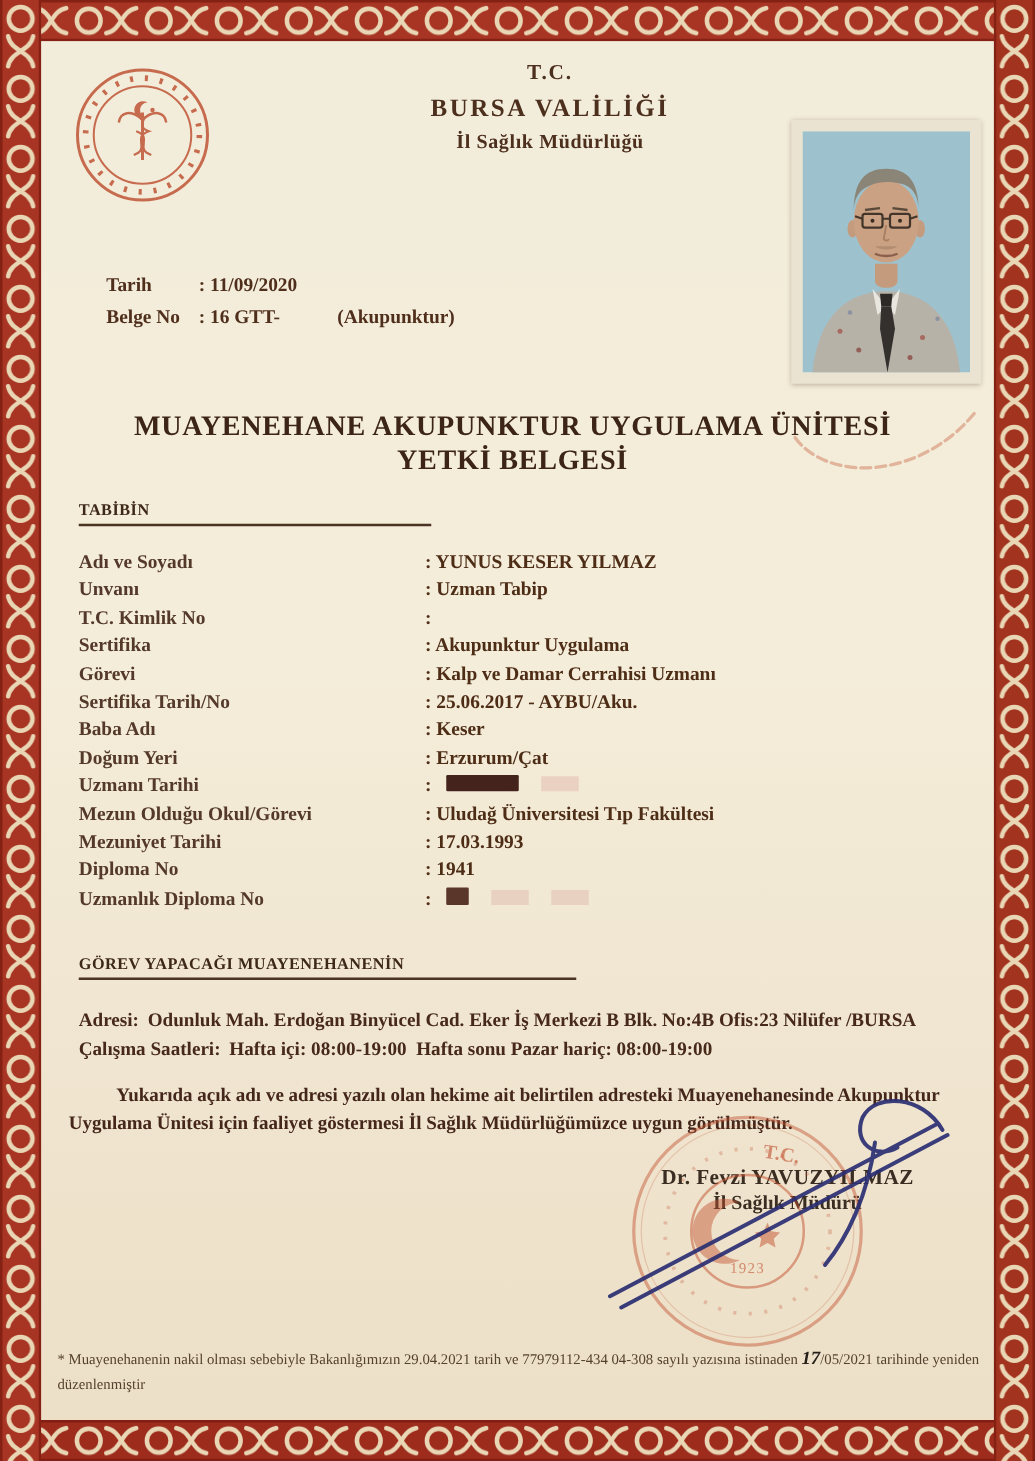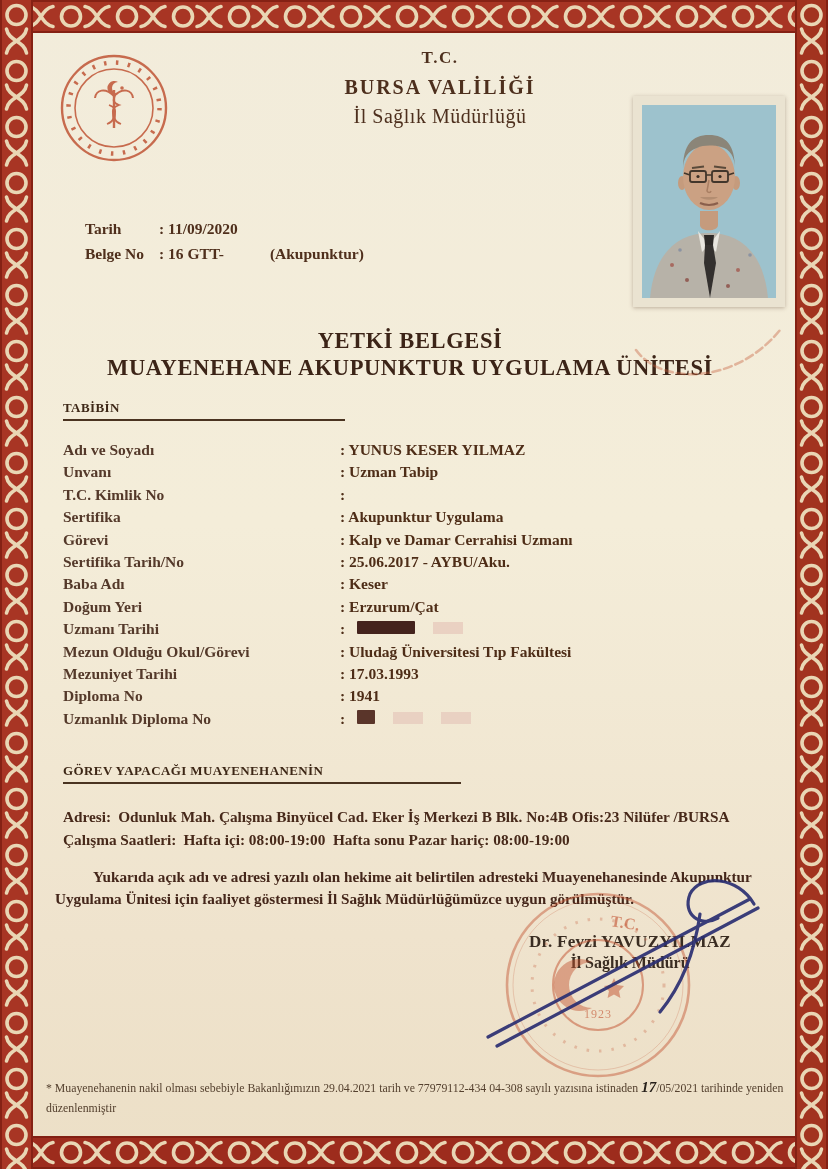--- a/index.html
+++ b/index.html
@@ -3,21 +3,21 @@
 <meta charset="utf-8">
 <style>
   html,body{margin:0;padding:0;background:#d8cdb6;}
   .page{position:relative;width:828px;height:1169px;overflow:hidden;
         font-family:"Liberation Serif","DejaVu Serif",serif;color:#43291c;
         background:linear-gradient(180deg,#f2ecdb 0%,#f4edd9 45%,#efe3cd 80%,#ecdfc6 100%);}
   .strip{position:absolute;display:block;}
   .hdr{position:absolute;left:150px;top:48px;width:580px;text-align:center;color:#4d2f1d;}
   .hdr .tc{font-size:17px;font-weight:bold;letter-spacing:1.5px;}
   .hdr .l2{font-size:20px;font-weight:bold;letter-spacing:2px;margin-top:8px;}
-  .hdr .l3{font-size:20px;font-weight:normal;letter-spacing:.5px;margin-top:6px;}
+  .hdr .l3{font-size:16px;font-weight:bold;letter-spacing:.5px;margin-top:6px;}
   .emblem{position:absolute;left:58px;top:52px;}
   .photo{position:absolute;left:633px;top:96px;width:152px;height:211px;background:#eae3d1;
          box-shadow:0 1px 4px rgba(90,60,40,.35);}
   .photo svg{position:absolute;left:9px;top:9px;}
   .meta{position:absolute;left:85px;top:216px;font-size:15.5px;font-weight:bold;color:#4f2f1c;line-height:25px;}
   .meta .lab{display:inline-block;width:74px;}
   .meta .note{display:inline-block;margin-left:46px;}
   .title{position:absolute;left:60px;width:700px;top:327px;text-align:center;font-weight:bold;
          font-size:22.5px;letter-spacing:.6px;color:#3c2417;line-height:27px;}
   .ghost-arc{position:absolute;left:628px;top:320px;}
@@ -162,22 +162,22 @@
   <div class="meta">
     <div>
       <span class="lab">Tarih</span><span>: 11/09/2020</span>
     </div>
     <div>
       <span class="lab">Belge No</span><span>: 16 GTT-</span><span class="note">(Akupunktur)</span>
     </div>
   </div>
 
   <div class="title">
+    <div>MUAYENEHANE AKUPUNKTUR UYGULAMA ÜNİTESİ</div>
     <div>YETKİ BELGESİ</div>
-    <div>MUAYENEHANE AKUPUNKTUR UYGULAMA ÜNİTESİ</div>
   </div>
   <svg class="ghost-arc" width="172" height="68">
     <path d="M8,30 C34,66 108,64 152,10" fill="none" stroke="#c65f3d" stroke-width="2.6" opacity=".4" stroke-dasharray="8 4" stroke-linecap="round"></path>
   </svg>
 
   <div class="sec sec1">TABİBİN</div>
   <div class="fields">
     <div class="frow">
         <span class="flab">Adı ve Soyadı</span>
         <span class="fval">: YUNUS KESER YILMAZ</span>
@@ -232,21 +232,21 @@
         <span class="flab">Uzmanlık Diploma No</span>
         <span class="fval">:</span>
         <span class="redact-d small"></span>
         <span class="redact-l"></span>
         <span class="redact-l"></span>
       </div>
   </div>
 
   <div class="sec sec2">GÖREV YAPACAĞI MUAYENEHANENİN</div>
   <div class="addr">
-    <div><span class="vlab">Adresi:</span><span class="val">Odunluk Mah. Çalışma Binyücel Cad. Eker İş Merkezi B Blk. No:4B Ofis:23 Nilüfer /BURSA</span></div>
+    <div><span class="vlab">Adresi:</span><span class="val">Odunluk Mah. Erdoğan Binyücel Cad. Eker İş Merkezi B Blk. No:4B Ofis:23 Nilüfer /BURSA</span></div>
     <div><span class="vlab">Çalışma Saatleri:</span><span class="val">Hafta içi: 08:00-19:00  Hafta sonu Pazar hariç: 08:00-19:00</span></div>
   </div>
 
   <div class="para">Yukarıda açık adı ve adresi yazılı olan hekime ait belirtilen adresteki Muayenehanesinde Akupunktur Uygulama Ünitesi için faaliyet göstermesi İl Sağlık Müdürlüğümüzce uygun görülmüştür.</div>
 
   <div class="sig">
     <div class="nm">Dr. Fevzi YAVUZYILMAZ</div>
     <div class="tt">İl Sağlık Müdürü</div>
   </div>
 

